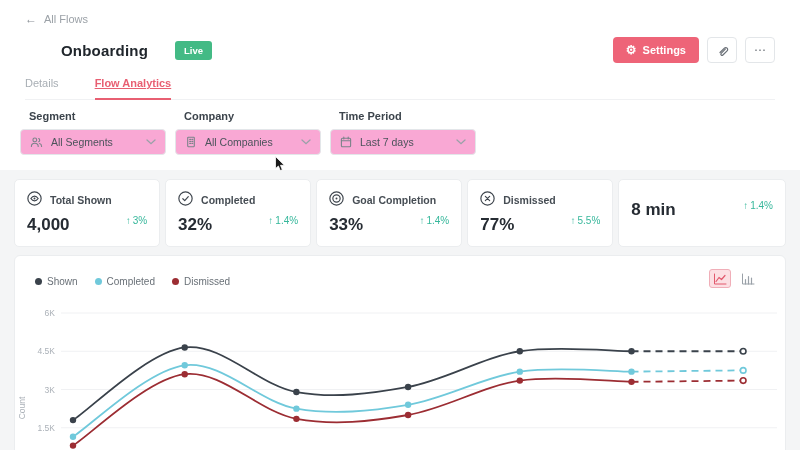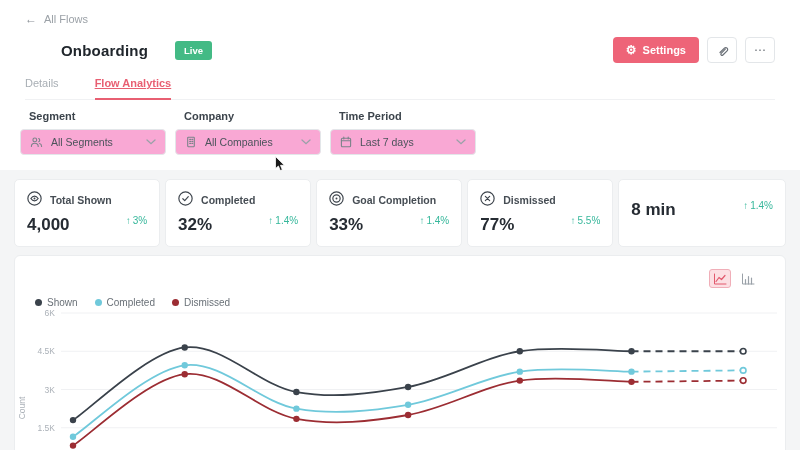--- a/index.html
+++ b/index.html
@@ -50,21 +50,21 @@
   .stat-value { font-size:17px; font-weight:bold; color:#262c33; }
   .stat-delta { font-size:10px; color:#36b79b; }
   .trend-arrow { font-size:10px; margin-right:2px; }
 
   
   .chart-card { position:relative; margin-top:8px; background:#fff; border:1px solid #ebedef;
                 border-radius:6px; height:230px; padding:13px 0 0 20px; overflow:hidden; }
   .chart-title-row { display:flex; align-items:center; gap:7px; }
   .chart-title { font-size:14px; font-weight:bold; color:#343d45; }
   .legend { margin-top:7px; display:flex; gap:17px; }
-  .legend-item { display:flex; align-items:center; gap:5px; font-size:10px; color:#697077;margin-top:21px; }
+  .legend-item { display:flex; align-items:center; gap:5px; font-size:10px; color:#697077; }
   .legend-dot { width:7px; height:7px; border-radius:50%; }
   .chart-toggles { position:absolute; right:26px; top:13px; display:flex; gap:6px; align-items:center; }
   .toggle-btn { width:22px; height:19px; display:flex; align-items:center; justify-content:center;
                 border-radius:3px; border:1px solid transparent; background:transparent; cursor:pointer; }
   .toggle-btn.active { background:#fcdfe3; border-color:#f0aeb8; }
   #perf-chart { position:absolute; left:0; top:43px; }
   #perf-chart text { font-family:"Liberation Sans", sans-serif; }
 
   .mouse-cursor { position:absolute; left:274px; top:156px; }
 </style>

